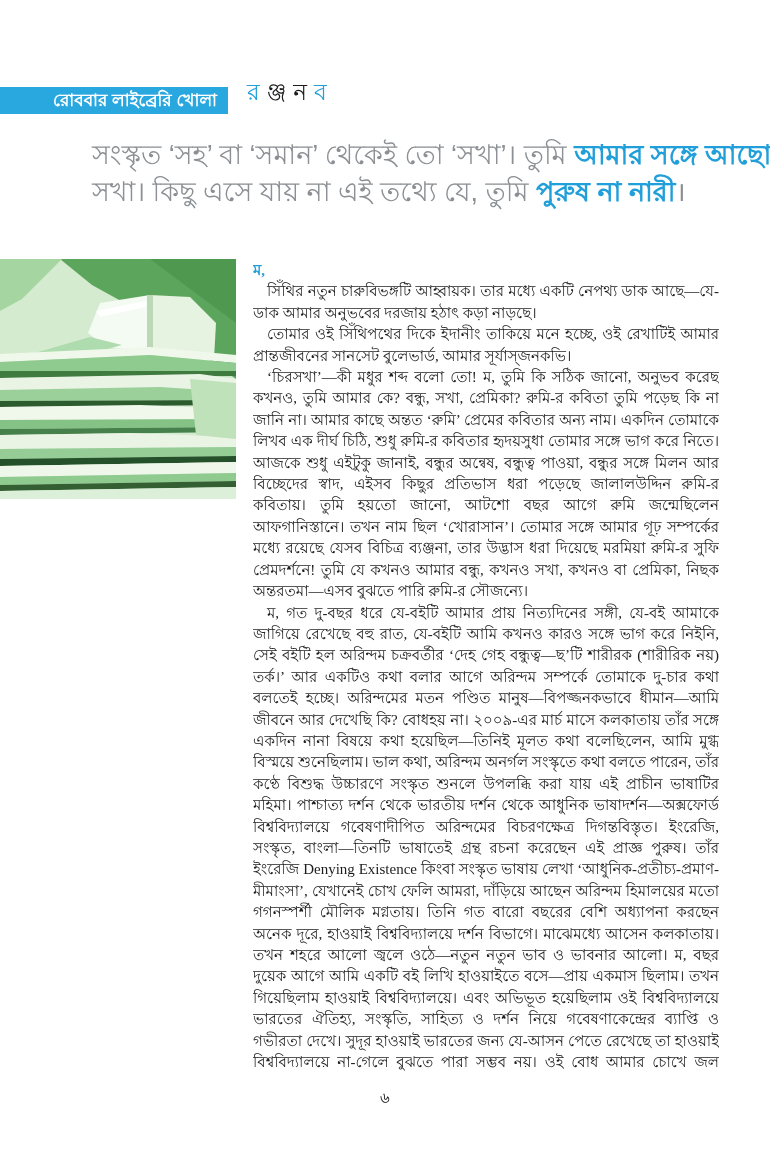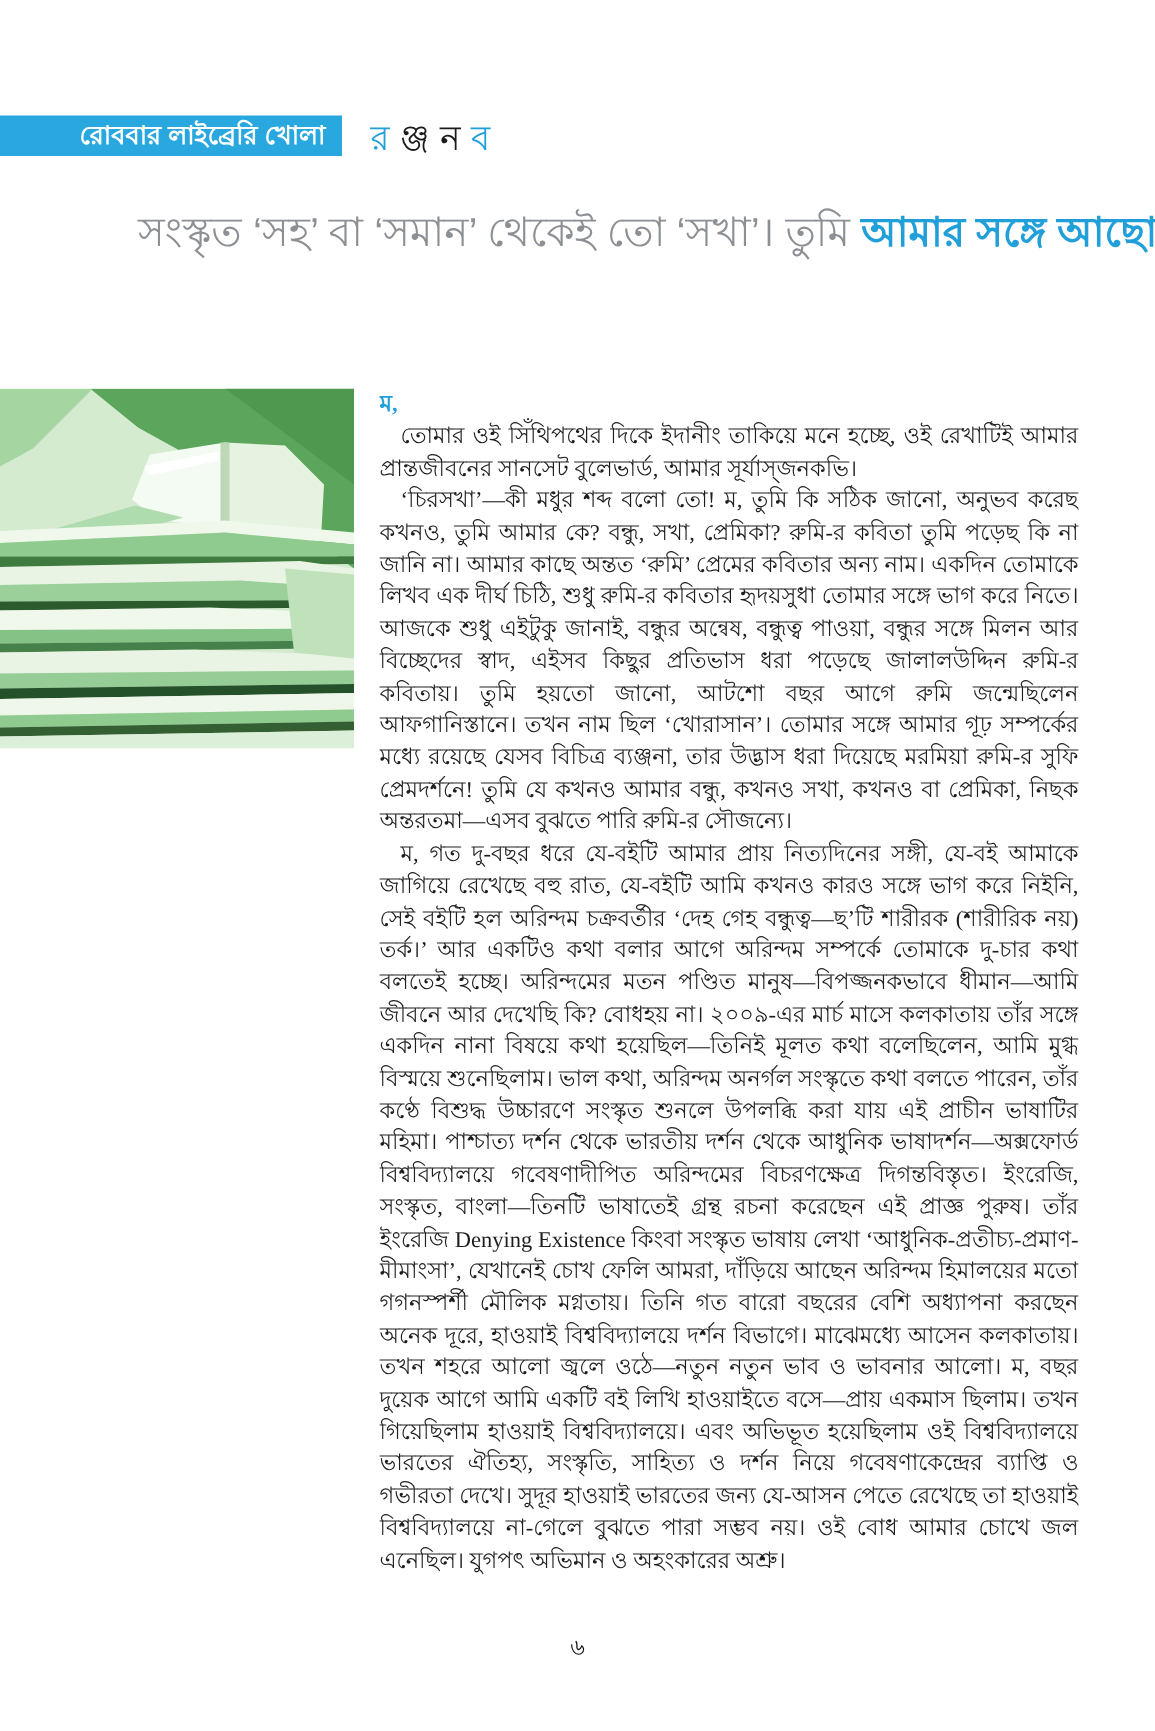--- a/index.html
+++ b/index.html
@@ -3,21 +3,21 @@
 <meta charset="utf-8">
 <style>
   html,body{margin:0;padding:0;background:#9a9a9a;}
   .page{
     position:relative;width:770px;height:1154px;margin:0 auto;
     background:#ffffff;overflow:hidden;
     font-family:"Liberation Serif", serif;
   }
   
   .kicker{
-    position:absolute;left:0;top:77px;width:228px;height:27px;
+    position:absolute;left:0;top:87px;width:228px;height:27px;
     background:var(--kicker-bg,#29a7df);
     display:flex;align-items:center;justify-content:flex-end;
     padding-right:11px;box-sizing:border-box;
   }
   .kicker span{
     color:var(--kicker-text,#ffffff);
     font-family:"Liberation Sans", sans-serif;
     font-weight:bold;font-size:17px;white-space:nowrap;
   }
   .author{
@@ -69,20 +69,21 @@
     </div>
     <div class="author" id="author">
         <span class="hl">র</span>
         <span>ঞ্জন </span>
         <span class="hl">ব</span>
       </div>
   </header>
 
   <div class="lead" id="lead">
       <div class="lead-line"><span>সংস্কৃত ‘সহ’ বা ‘সমান’ থেকেই তো ‘সখা’। তুমি </span><span class="hl">আমার সঙ্গে আছো।</span></div>
+      <div class="lead-line"><span>সখা। কিছু এসে যায় না এই তথ্যে যে, তুমি </span><span class="hl">পুরুষ না নারী</span><span>।</span></div>
     </div>
 
   <figure class="photo">
     <svg viewBox="0 0 236 240" preserveAspectRatio="none">
       <rect x="0" y="0" width="236" height="240" style="fill:var(--photo-bg,#d4ebd0)"></rect>
 
       <polygon points="60,0 236,0 236,120 150,58 92,26" style="fill:var(--photo-green-deep,#5ca55c)"></polygon>
       <polygon points="150,0 236,0 236,64" fill="#4f984f"></polygon>
       <polygon points="0,0 62,0 22,40 0,52" fill="#a5d6a2"></polygon>
 
@@ -109,20 +110,21 @@
       <polygon points="0,207 236,203 236,214 0,218" fill="#eef7ea"></polygon>
       <polygon points="0,218 236,214 236,222 0,226" style="fill:var(--photo-green-mid,#8fca8f)"></polygon>
       <polygon points="0,226 236,222 236,228 0,232" fill="#335f33"></polygon>
       <polygon points="0,232 236,228 236,240 0,240" fill="#dcefd8"></polygon>
       <polygon points="190,120 236,124 236,180 196,176" fill="#bfe2ba"></polygon>
     </svg>
   </figure>
 
   <main class="body-col" id="bodycol">
       <p class="sal">ম,</p>
+      <p>সিঁথির নতুন চারুবিভঙ্গটি আহ্বায়ক। তার মধ্যে একটি নেপথ্য ডাক আছে—যে-ডাক আমার অনুভবের দরজায় হঠাৎ কড়া নাড়ছে।</p>
       <p>তোমার ওই সিঁথিপথের দিকে ইদানীং তাকিয়ে মনে হচ্ছে, ওই রেখাটিই আমার প্রান্তজীবনের সানসেট বুলেভার্ড, আমার সূর্যাস্জনকভি।</p>
       <p>‘চিরসখা’—কী মধুর শব্দ বলো তো! ম, তুমি কি সঠিক জানো, অনুভব করেছ কখনও, তুমি আমার কে? বন্ধু, সখা, প্রেমিকা? রুমি-র কবিতা তুমি পড়েছ কি না জানি না। আমার কাছে অন্তত ‘রুমি’ প্রেমের কবিতার অন্য নাম। একদিন তোমাকে লিখব এক দীর্ঘ চিঠি, শুধু রুমি-র কবিতার হৃদয়সুধা তোমার সঙ্গে ভাগ করে নিতে। আজকে শুধু এইটুকু জানাই, বন্ধুর অন্বেষ, বন্ধুত্ব পাওয়া, বন্ধুর সঙ্গে মিলন আর বিচ্ছেদের স্বাদ, এইসব কিছুর প্রতিভাস ধরা পড়েছে জালালউদ্দিন রুমি-র কবিতায়। তুমি হয়তো জানো, আটশো বছর আগে রুমি জন্মেছিলেন আফগানিস্তানে। তখন নাম ছিল ‘খোরাসান’। তোমার সঙ্গে আমার গূঢ় সম্পর্কের মধ্যে রয়েছে যেসব বিচিত্র ব্যঞ্জনা, তার উদ্ভাস ধরা দিয়েছে মরমিয়া রুমি-র সুফি প্রেমদর্শনে! তুমি যে কখনও আমার বন্ধু, কখনও সখা, কখনও বা প্রেমিকা, নিছক অন্তরতমা—এসব বুঝতে পারি রুমি-র সৌজন্যে।</p>
       <p>ম, গত দু-বছর ধরে যে-বইটি আমার প্রায় নিত্যদিনের সঙ্গী, যে-বই আমাকে জাগিয়ে রেখেছে বহু রাত, যে-বইটি আমি কখনও কারও সঙ্গে ভাগ করে নিইনি, সেই বইটি হল অরিন্দম চক্রবর্তীর ‘দেহ গেহ বন্ধুত্ব—ছ’টি শারীরক (শারীরিক নয়) তর্ক।’ আর একটিও কথা বলার আগে অরিন্দম সম্পর্কে তোমাকে দু-চার কথা বলতেই হচ্ছে। অরিন্দমের মতন পণ্ডিত মানুষ—বিপজ্জনকভাবে ধীমান—আমি জীবনে আর দেখেছি কি? বোধহয় না। ২০০৯-এর মার্চ মাসে কলকাতায় তাঁর সঙ্গে একদিন নানা বিষয়ে কথা হয়েছিল—তিনিই মূলত কথা বলেছিলেন, আমি মুগ্ধ বিস্ময়ে শুনেছিলাম। ভাল কথা, অরিন্দম অনর্গল সংস্কৃতে কথা বলতে পারেন, তাঁর কণ্ঠে বিশুদ্ধ উচ্চারণে সংস্কৃত শুনলে উপলব্ধি করা যায় এই প্রাচীন ভাষাটির মহিমা। পাশ্চাত্য দর্শন থেকে ভারতীয় দর্শন থেকে আধুনিক ভাষাদর্শন—অক্সফোর্ড বিশ্ববিদ্যালয়ে গবেষণাদীপিত অরিন্দমের বিচরণক্ষেত্র দিগন্তবিস্তৃত। ইংরেজি, সংস্কৃত, বাংলা—তিনটি ভাষাতেই গ্রন্থ রচনা করেছেন এই প্রাজ্ঞ পুরুষ। তাঁর ইংরেজি Denying Existence কিংবা সংস্কৃত ভাষায় লেখা ‘আধুনিক-প্রতীচ্য-প্রমাণ-মীমাংসা’, যেখানেই চোখ ফেলি আমরা, দাঁড়িয়ে আছেন অরিন্দম হিমালয়ের মতো গগনস্পর্শী মৌলিক মগ্নতায়। তিনি গত বারো বছরের বেশি অধ্যাপনা করছেন অনেক দূরে, হাওয়াই বিশ্ববিদ্যালয়ে দর্শন বিভাগে। মাঝেমধ্যে আসেন কলকাতায়। তখন শহরে আলো জ্বলে ওঠে—নতুন নতুন ভাব ও ভাবনার আলো। ম, বছর দুয়েক আগে আমি একটি বই লিখি হাওয়াইতে বসে—প্রায় একমাস ছিলাম। তখন গিয়েছিলাম হাওয়াই বিশ্ববিদ্যালয়ে। এবং অভিভূত হয়েছিলাম ওই বিশ্ববিদ্যালয়ে ভারতের ঐতিহ্য, সংস্কৃতি, সাহিত্য ও দর্শন নিয়ে গবেষণাকেন্দ্রের ব্যাপ্তি ও গভীরতা দেখে। সুদূর হাওয়াই ভারতের জন্য যে-আসন পেতে রেখেছে তা হাওয়াই বিশ্ববিদ্যালয়ে না-গেলে বুঝতে পারা সম্ভব নয়। ওই বোধ আমার চোখে জল এনেছিল। যুগপৎ অভিমান ও অহংকারের অশ্রু।</p>
     </main>
 
   <div class="page-number">৬</div>
 
 </div>
 
 </body></html>

